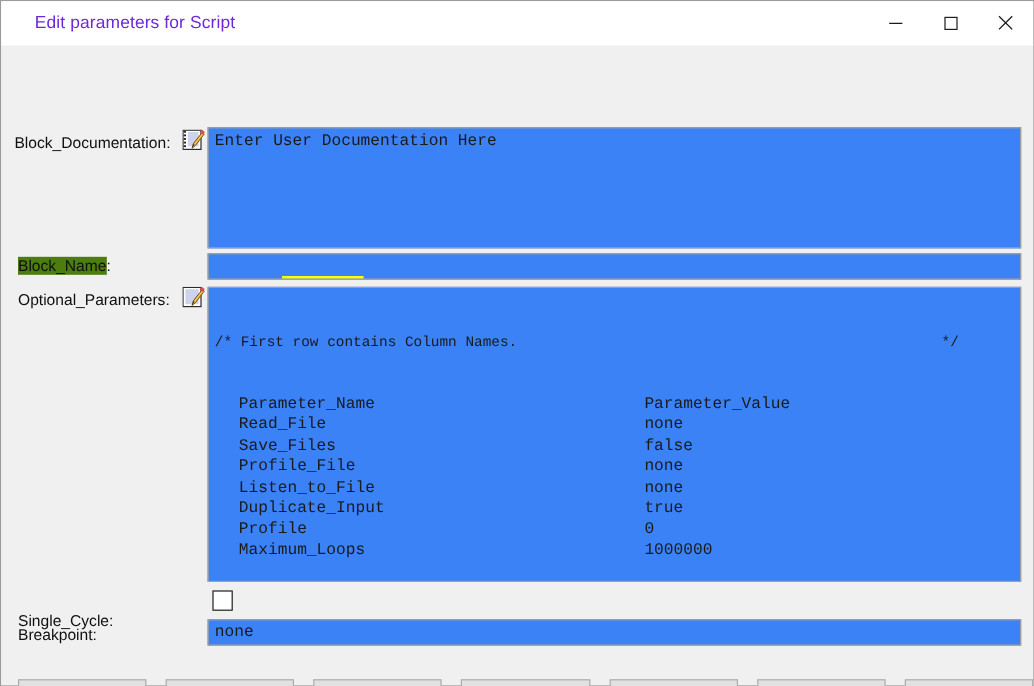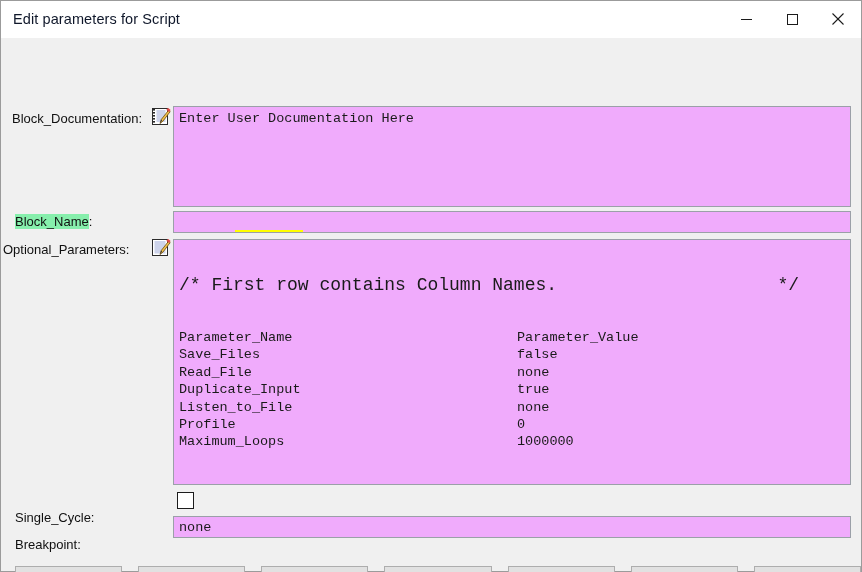--- a/index.html
+++ b/index.html
@@ -28,23 +28,23 @@
   
   .titlebar {
     height: 36px;
     background: #ffffff;
     display: flex;
     align-items: center;
     flex: 0 0 auto;
     border-bottom: 1px solid #ffffff;
   }
   .title-text {
-    padding-left: 12px;
+    padding-left: 28px;
     font-size: 14.5px;
-    color: #0f172a;
+    color: #6d28d9;
     letter-spacing: 0.1px;
     white-space: nowrap;
   }
   .titlebar-spacer { flex: 1 1 auto; }
   .win-btn {
     width: 46px;
     height: 35px;
     display: flex;
     align-items: center;
     justify-content: center;
@@ -65,36 +65,36 @@
     align-items: flex-start;
   }
 
   .label {
     font-size: 13px;
     color: #101010;
     white-space: nowrap;
     line-height: 16px;
   }
   .label .hl {
-    background: #86efac;
+    background: #4d7c0f;
   }
 
   
   .edit-icon {
     width: 19px;
     height: 18px;
     display: inline-block;
     position: relative;
     flex: 0 0 auto;
   }
   .edit-icon svg { display:block; }
 
   .field {
     box-sizing: border-box;
-    background: #f0abfc;
+    background: #3b82f6;
     border: 1px solid #9ba0a8;
     font-family: "Liberation Mono", "DejaVu Sans Mono", monospace;
     font-size: 13.5px;
     color: #1a1a1a;
     line-height: 17.4px;
     overflow: hidden;
     white-space: pre;
   }
 
   .textarea-doc {
@@ -128,33 +128,34 @@
   .textarea-params {
     position: absolute;
     left: 172px;
     top: 201px;
     width: 678px;
     height: 246px;
     padding: 2px 0 0 5px;
   }
   .params-table {
     border-collapse: collapse;
+    margin-left: 20px;
   }
   .params-table td {
     font-family: "Liberation Mono", "DejaVu Sans Mono", monospace;
     font-size: 13.5px;
     line-height: 17.4px;
     color: #1a1a1a;
     padding: 0;
     white-space: pre;
   }
   .params-table td.pname { width: 338px; }
   .comment-line {
     font-family: "Liberation Mono", "DejaVu Sans Mono", monospace;
-    font-size: 18px;
+    font-size: 12px;
     line-height: 17.4px;
     color: #1a1a1a;
     white-space: pre;
     width: 620px;
     display: flex;
   }
   .comment-line .cl-left { flex: 0 0 auto; }
   .comment-line .cl-spacer { flex: 1 1 auto; }
   .comment-line .cl-right { flex: 0 0 auto; }
 
@@ -262,21 +263,21 @@
       <span class="label"><span class="hl">Block_Name</span><span>:</span></span>
     </div>
 
     <div class="field input-blockname">
       <span class="bn-wrap">
         <span class="bn-hl"></span>
         
       </span>
     </div>
 
-    <div class="row" style="left:2px; top:204px;">
+    <div class="row" style="left:14px; top:204px;">
       <span class="label">Optional_Parameters:</span>
     </div>
     <div class="row" style="left:151px; top:201px;">
       <span class="edit-icon">
         <svg width="19" height="18" viewBox="0 0 19 18" aria-hidden="true">
           <rect x="0.5" y="0.5" width="15" height="16" fill="#ffffff" stroke="#2b2b2b" stroke-width="1"></rect>
           <rect x="2.5" y="2" width="11" height="12.5" fill="#cdd3ea"></rect>
           <g>
             <polygon points="8,15.5 9.2,11.6 16.6,2.2 18.2,3.6 10.9,13.2" fill="#f2c14a" stroke="#6b4a10" stroke-width="0.8" stroke-linejoin="round"></polygon>
             <polygon points="8,15.5 9.2,11.6 10.2,12.4" fill="#3b3b3b"></polygon>
@@ -292,34 +293,38 @@
         <span class="cl-spacer"></span>
         <span class="cl-right">*/</span>
       </div>
       <table class="params-table">
         <tbody>
           <tr>
             <td class="pname">Parameter_Name</td>
             <td>Parameter_Value</td>
           </tr>
           <tr>
+            <td class="pname">Read_File</td>
+            <td>none</td>
+          </tr>
+          <tr>
             <td class="pname">Save_Files</td>
             <td>false</td>
           </tr>
           <tr>
-            <td class="pname">Read_File</td>
+            <td class="pname">Profile_File</td>
+            <td>none</td>
+          </tr>
+          <tr>
+            <td class="pname">Listen_to_File</td>
             <td>none</td>
           </tr>
           <tr>
             <td class="pname">Duplicate_Input</td>
             <td>true</td>
-          </tr>
-          <tr>
-            <td class="pname">Listen_to_File</td>
-            <td>none</td>
           </tr>
           <tr>
             <td class="pname">Profile</td>
             <td>0</td>
           </tr>
           <tr>
             <td class="pname">Maximum_Loops</td>
             <td>1000000</td>
           </tr>
           
@@ -327,21 +332,21 @@
           
         </tbody>
       </table>
     </div>
 
     <div class="row" style="left:14px; top:472px;">
       <span class="label">Single_Cycle:</span>
     </div>
     <div class="checkbox"></div>
 
-    <div class="row" style="left:14px; top:499px;">
+    <div class="row" style="left:14px; top:483px;">
       <span class="label">Breakpoint:</span>
     </div>
     <div class="field input-breakpoint">none</div>
 
     <div class="buttonbar">
       <div class="btn" style="margin-left:14px; width:110px;">Commit</div>
       <div class="btn" style="margin-left:16px; width:110px;">Add</div>
       <div class="btn" style="margin-left:16px; width:110px;">Remove</div>
       <div class="btn" style="margin-left:16px; width:110px;">Restore Defaults</div>
       <div class="btn" style="margin-left:16px; width:110px;">Preferences</div>

